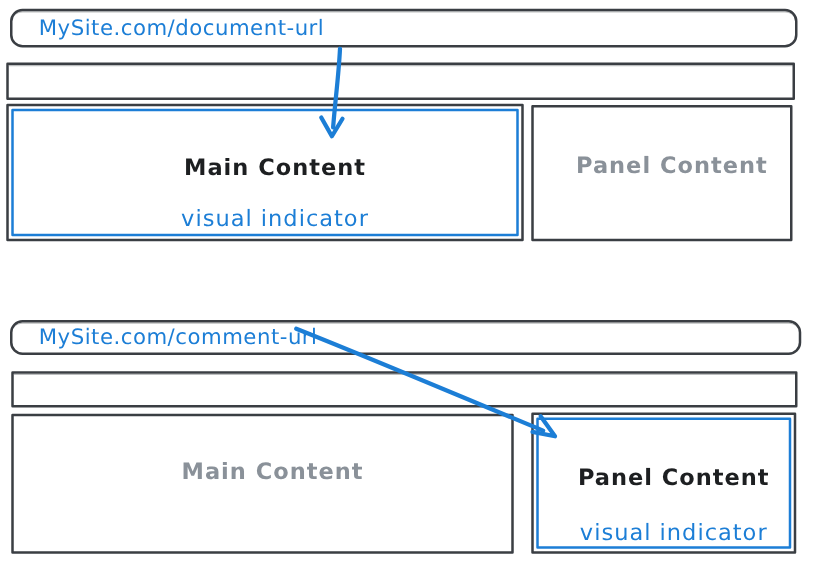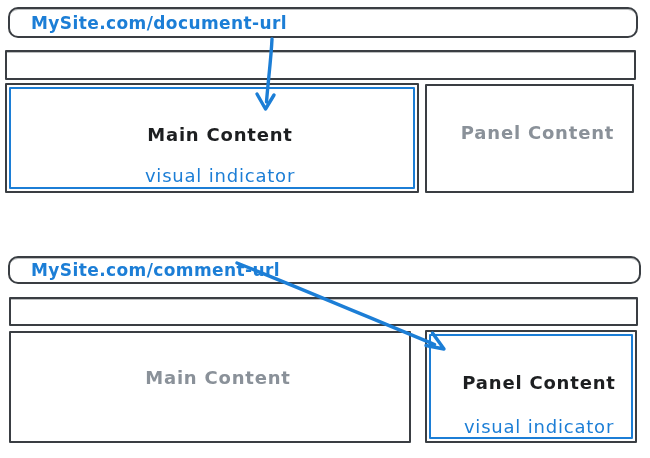--- a/index.html
+++ b/index.html
@@ -14,21 +14,21 @@
     font-family:"DejaVu Sans","Liberation Sans",sans-serif;
     width:650px;height:458px;overflow:hidden;position:relative;
   }
   .canvas{position:absolute;left:0;top:0;width:650px;height:458px;background:var(--bg);}
   .url-bar{
     position:absolute;border:2px solid var(--dark);border-radius:10px;background:var(--bg);
     box-shadow:inset 0 2px 0 -1px rgba(64,68,72,.35);
   }
   .url-text{
     position:absolute;left:21px;top:0;bottom:0;display:flex;align-items:center;
-    color:var(--blue);font-size:17px;font-weight:bold;letter-spacing:.4px;white-space:nowrap;
+    color:var(--blue);font-size:17px;font-weight:normal;letter-spacing:.4px;white-space:nowrap;
   }
   .bar{
     position:absolute;border:2px solid var(--dark);background:var(--bg);border-radius:1px;
     box-shadow:inset 0 2px 0 -1px rgba(64,68,72,.35);
   }
   .box{
     position:absolute;border:2px solid var(--dark);background:var(--bg);border-radius:1px;
   }
   .highlight-inner{
     position:absolute;left:2px;top:2px;right:2px;bottom:2px;

